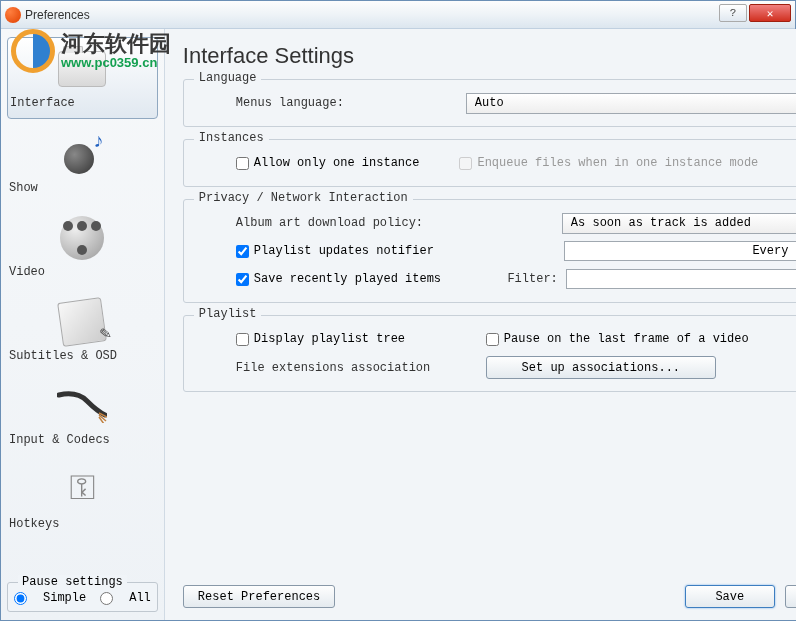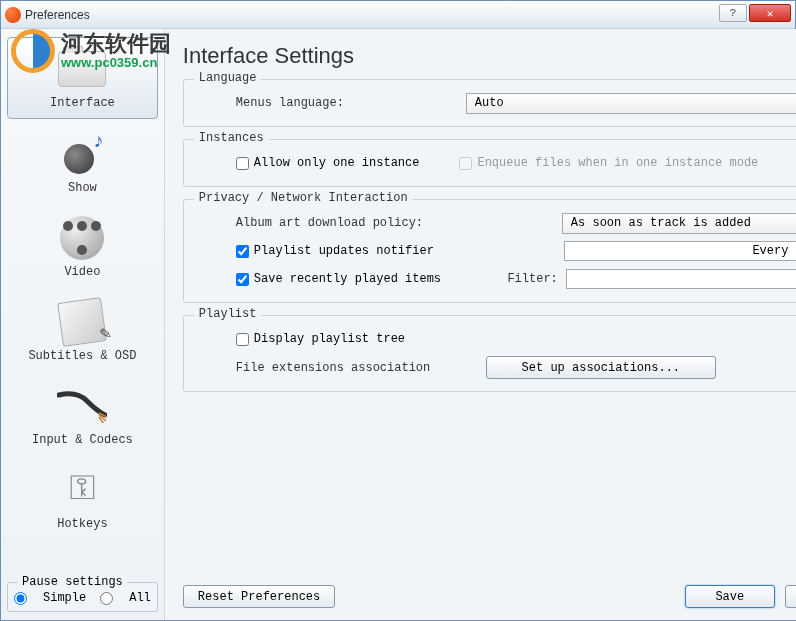--- a/index.html
+++ b/index.html
@@ -7,21 +7,21 @@
 .window { width: 796px; height: 621px; border: 1px solid #6b8fb5; background: linear-gradient(180deg, #f0f4f8 0%, #e8eef4 100%); position: relative; }
 .titlebar { height: 28px; background: linear-gradient(180deg, #fdfdfd 0%, #eef3f7 50%, #dce6ef 100%); border-bottom: 1px solid #c0d0e0; display: flex; align-items: center; padding: 0 4px; position: relative; }
 .titlebar .app-icon { width: 16px; height: 16px; border-radius: 50%; background: radial-gradient(circle at 30% 30%, #ff8040, #e04000); margin-right: 4px; }
 .titlebar .title { font-family: "Segoe UI", Tahoma, sans-serif; font-size: 12px; color: #333; }
 .titlebar .window-controls { position: absolute; right: 4px; top: 3px; display: flex; gap: 2px; }
 .win-btn { width: 28px; height: 18px; border: 1px solid #aaa; border-radius: 2px; background: linear-gradient(180deg, #fff, #e0e8f0); display: flex; align-items: center; justify-content: center; font-size: 11px; color: #444; }
 .win-btn.close { width: 42px; background: linear-gradient(180deg, #f08080, #d03020); color: #fff; border-color: #a02010; }
 .content { display: flex; height: calc(100% - 28px); }
 .sidebar { width: 165px; background: linear-gradient(180deg, #f6f8fa, #eef2f6); border-right: 1px solid #d0dae4; padding: 8px 6px; display: flex; flex-direction: column; }
 .sidebar-items { flex: 1; overflow: hidden; }
-.side-item { text-align: center; padding: 6px 2px 8px 2px; margin-bottom: 4px; border-radius: 4px; cursor: pointer; }
+.side-item { text-align: left; padding: 6px 2px 8px 2px; margin-bottom: 4px; border-radius: 4px; cursor: pointer; }
 .side-item.selected { border: 1px solid #90a8c0; background: linear-gradient(180deg, #fff, #e0e8f0); }
 .side-item .icon-wrap { height: 50px; display: flex; align-items: center; justify-content: center; margin-bottom: 2px; }
 .side-item .lbl { font-size: 12px; color: #333; }
 .folder-icon { width: 48px; height: 36px; background: linear-gradient(180deg, #fafafa, #d8d8d8); border: 1px solid #bbb; border-radius: 4px; position: relative; }
 .folder-icon::before { content: ""; position: absolute; top: -6px; left: 4px; width: 18px; height: 6px; background: #e8e8e8; border: 1px solid #bbb; border-bottom: none; border-radius: 2px 2px 0 0; }
 .audio-icon { width: 44px; height: 44px; position: relative; }
 .audio-icon .speaker { width: 30px; height: 30px; border-radius: 50%; background: radial-gradient(circle at 35% 35%, #888, #333); position: absolute; bottom: 2px; left: 4px; }
 .audio-icon .note { position: absolute; right: 0; top: -2px; font-size: 20px; color: #2060c0; }
 .video-icon { width: 44px; height: 44px; border-radius: 50%; background: radial-gradient(circle at 35% 30%, #eee, #999); position: relative; display: flex; align-items: center; justify-content: center; flex-wrap: wrap; gap: 4px; }
 .video-icon .hole { width: 10px; height: 10px; border-radius: 50%; background: #555; }
@@ -211,20 +211,24 @@
         </div>
       </div>
 
       <div class="group">
         <div class="legend">Playlist</div>
         <div class="row">
           <label class="chk" style="width:250px">
               <input type="checkbox" style="">
               <span>Display playlist tree</span>
             </label>
+          <label class="chk">
+              <input type="checkbox" style="">
+              <span>Pause on the last frame of a video</span>
+            </label>
         </div>
         <div class="row">
           <span class="lbl" style="width:250px">File extensions association</span>
           <button class="btn wide">Set up associations...</button>
         </div>
       </div>
 
       <div class="footer">
         <button class="btn">Reset Preferences</button>
         <div class="right">

